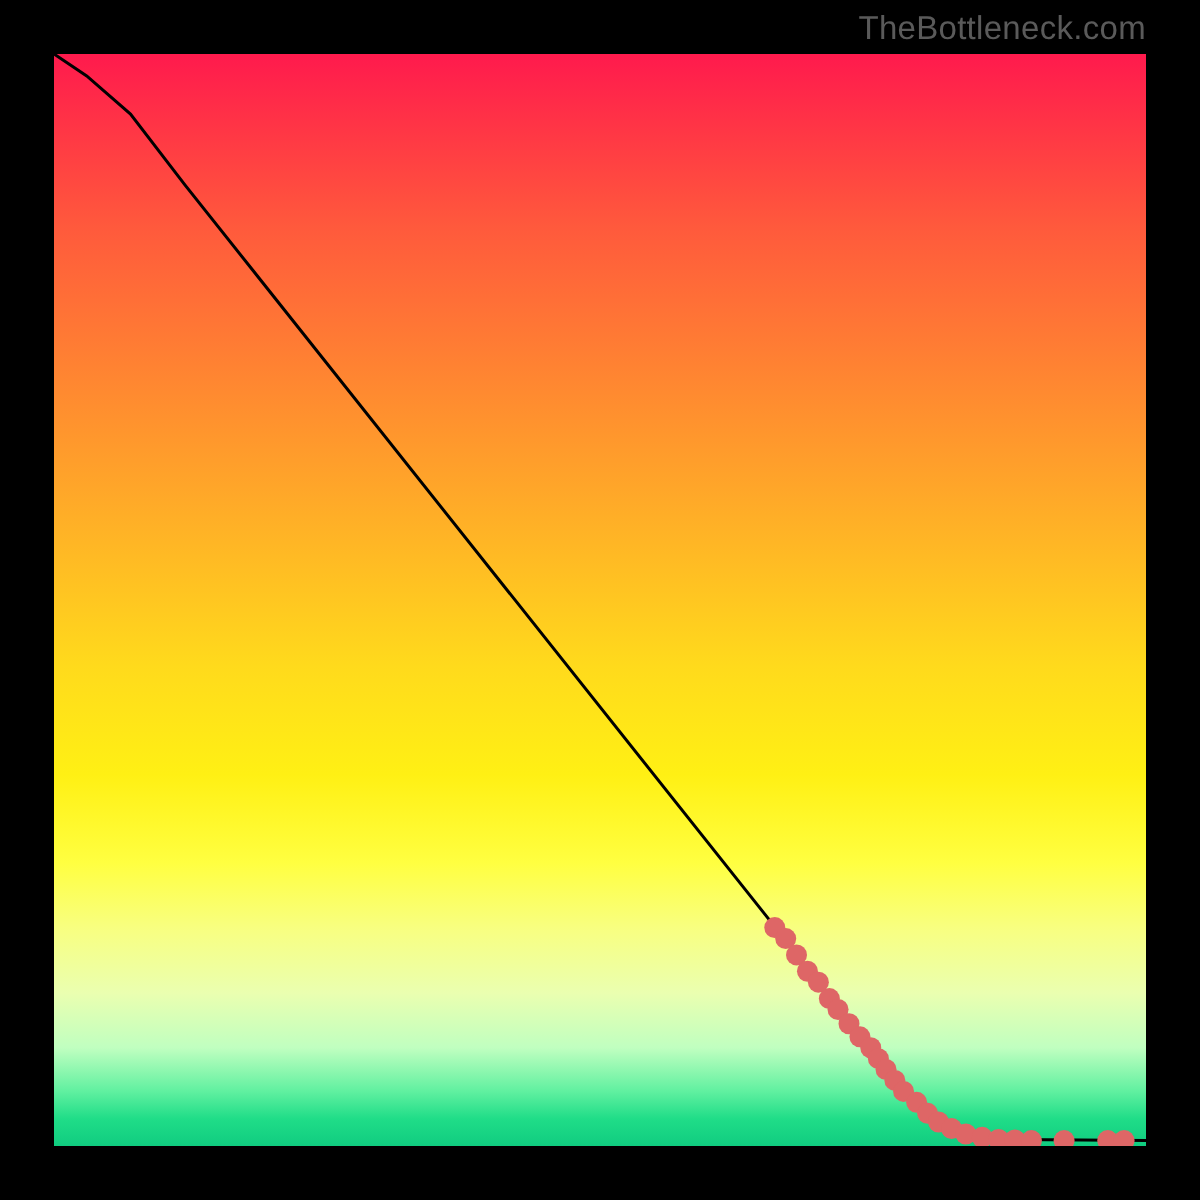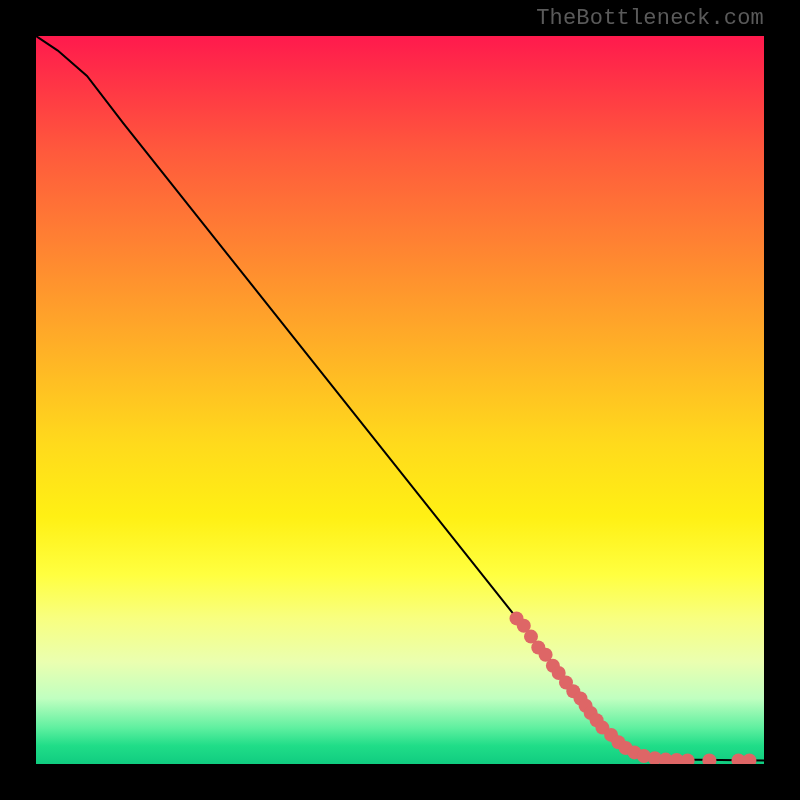--- a/index.html
+++ b/index.html
@@ -36,21 +36,20 @@
       #10cc80 100%
     );
   }
   .watermark {
     position: absolute;
     top: 6px;
     right: 36px;
     color: #5a5a5a;
     font-size: 22px;
     letter-spacing: 0.2px;
-    font-family: Liberation Mono, monospace;
   }
   svg {
     position: absolute;
     left: 36px;
     top: 36px;
     width: 728px;
     height: 728px;
   }
   .curve {
     fill: none;

